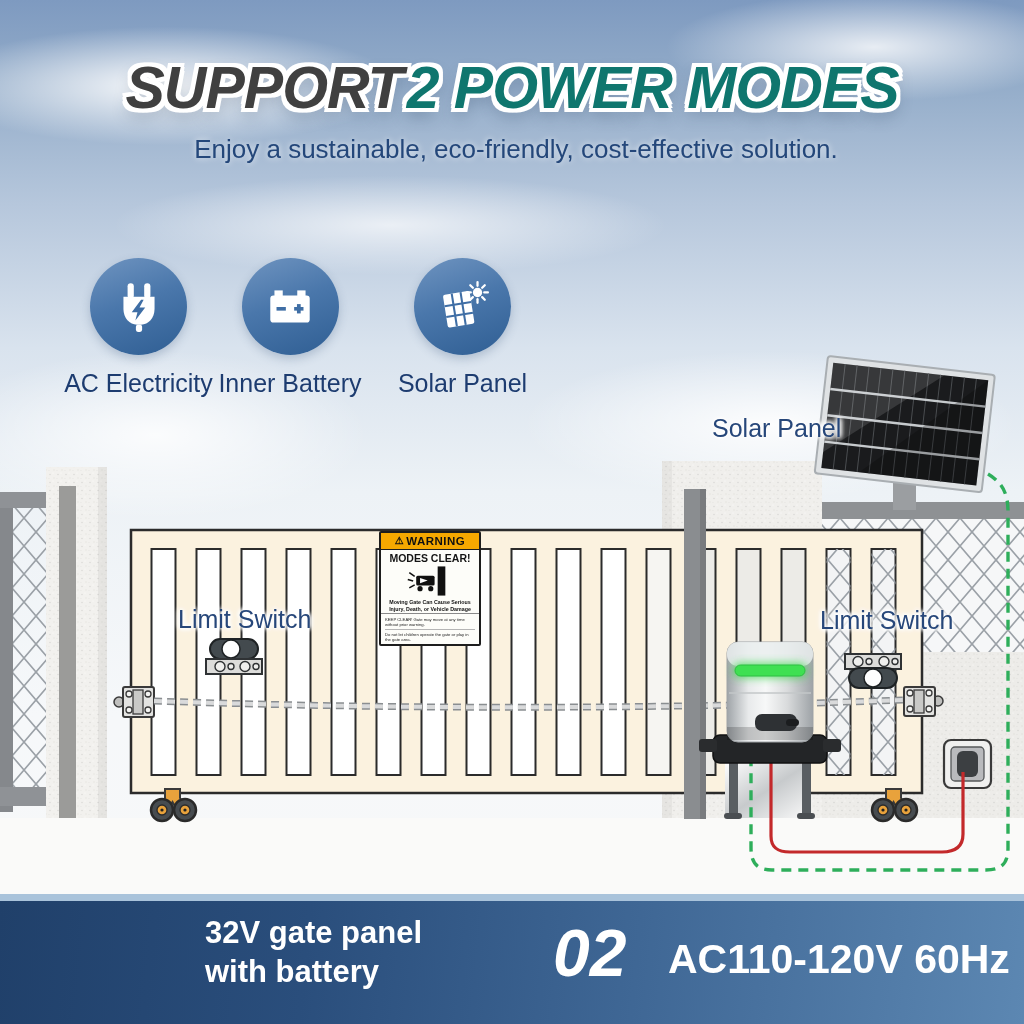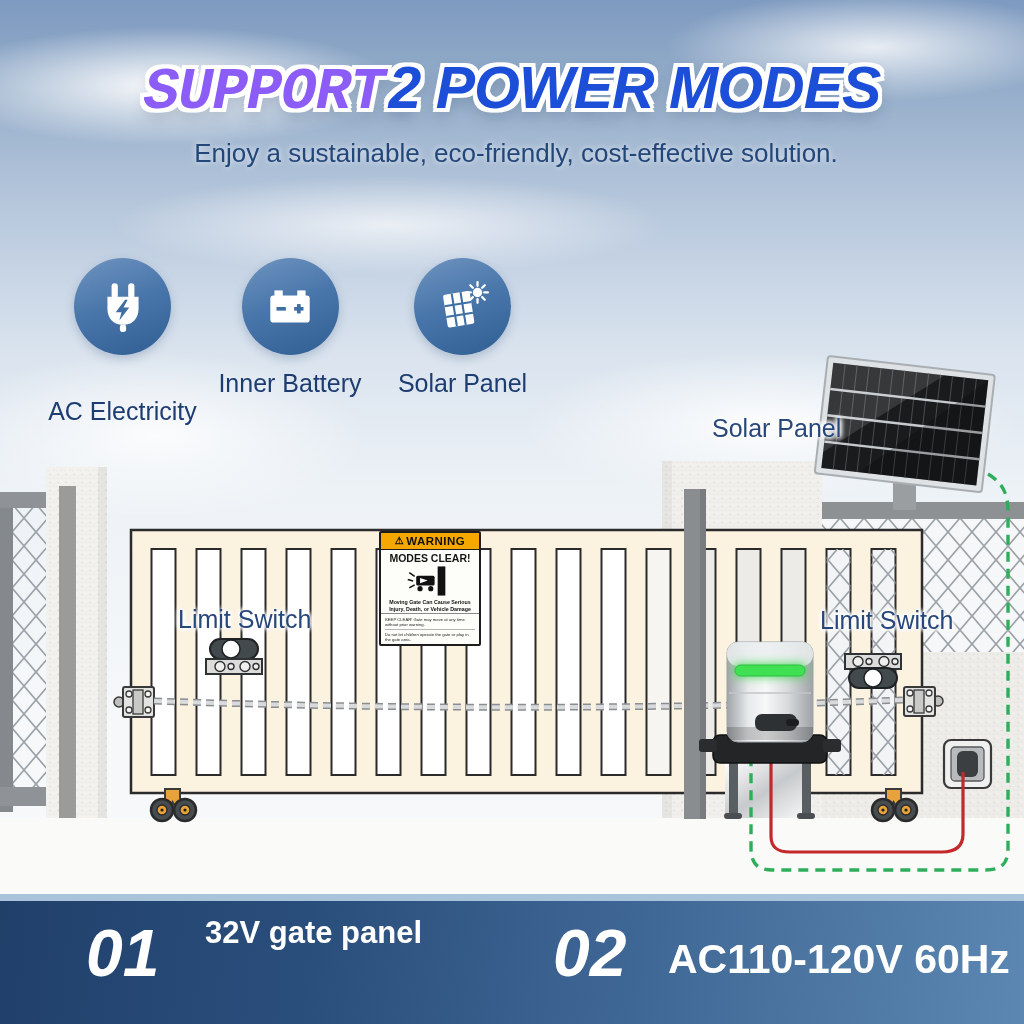--- a/index.html
+++ b/index.html
@@ -19,27 +19,27 @@
   .c4{left:520px;top:350px;width:500px;height:150px;
       background:radial-gradient(ellipse at 50% 50%,rgba(255,255,255,.9),rgba(255,255,255,0) 70%);}
   .c5{left:-60px;top:350px;width:430px;height:170px;
       background:radial-gradient(ellipse at 50% 50%,rgba(255,255,255,.85),rgba(255,255,255,0) 70%);}
   
   .hdr{position:absolute;top:58px;left:0;width:1024px;text-align:center;}
   .hdr h1{margin:0;font:italic 800 59px/1.05 "Liberation Sans",sans-serif;letter-spacing:-1px;
     text-shadow:-4px -4px 0 #fff,4px -4px 0 #fff,-4px 4px 0 #fff,4px 4px 0 #fff,
       -4px 0 0 #fff,4px 0 0 #fff,0 -4px 0 #fff,0 4px 0 #fff,
       -3px 3px 0 #fff,3px -3px 0 #fff,0 8px 16px rgba(40,60,90,.35);}
-  .t-blue{color:#8b5cf6;font-family:Liberation Mono, monospace;}
-  .t-orange{color:#1d4ed8;margin-left:4px;}
+  .t-blue{color:#404040;}
+  .t-orange{color:#0f766e;margin-left:4px;}
   .subtitle{margin:14px 0 0 8px;font:500 26px "Liberation Sans",sans-serif;color:#24477A;
     text-shadow:0 0 6px rgba(255,255,255,.8);}
   
   .mode{position:absolute;top:258px;display:flex;flex-direction:column;align-items:center;}
-  .m1{left:40px;width:165px;gap:28px;}.m2{left:210px;width:160px;}.m3{left:380px;width:165px;}
+  .m1{left:56px;width:165px;}.m2{left:210px;width:160px;}.m3{left:380px;width:165px;}
   .mode .circle{width:97px;height:97px;border-radius:50%;
     background:linear-gradient(160deg,#6F94C0 0%,#4A77AB 45%,#2F5E93 100%);
     display:flex;align-items:center;justify-content:center;
     box-shadow:0 4px 10px rgba(50,80,120,.25);}
   .mode-label{margin-top:14px;font:500 25px "Liberation Sans",sans-serif;color:#1D3C70;white-space:nowrap;}
   
   svg.scene{position:absolute;left:0;top:0;}
   .scene-label{position:absolute;font:500 25px "Liberation Sans",sans-serif;color:#27477A;white-space:nowrap;
     text-shadow:0 0 5px #fff,0 0 5px #fff,0 0 9px #fff,1px 1px 4px #fff,-1px -1px 4px #fff;}
   
@@ -387,23 +387,23 @@
 
     </div>
   </div>
 
   <div class="scene-label" style="left:712px;top:414px;">Solar Panel</div>
   <div class="scene-label" style="left:178px;top:605px;">Limit Switch</div>
   <div class="scene-label" style="left:820px;top:606px;">Limit Switch</div>
 
   <div class="banner-strip"></div>
   <div class="banner">
-    <span class="f-num n1">01</span>
     <span class="f-text t1">
         <span>32V gate panel</span>
+        <span>with battery</span>
       </span>
     <span class="f-num n2">02</span>
     <span class="f-text t2">
         <span>AC110-120V 60Hz</span>
       </span>
   </div>
 
 </div>
 
 </body></html>

